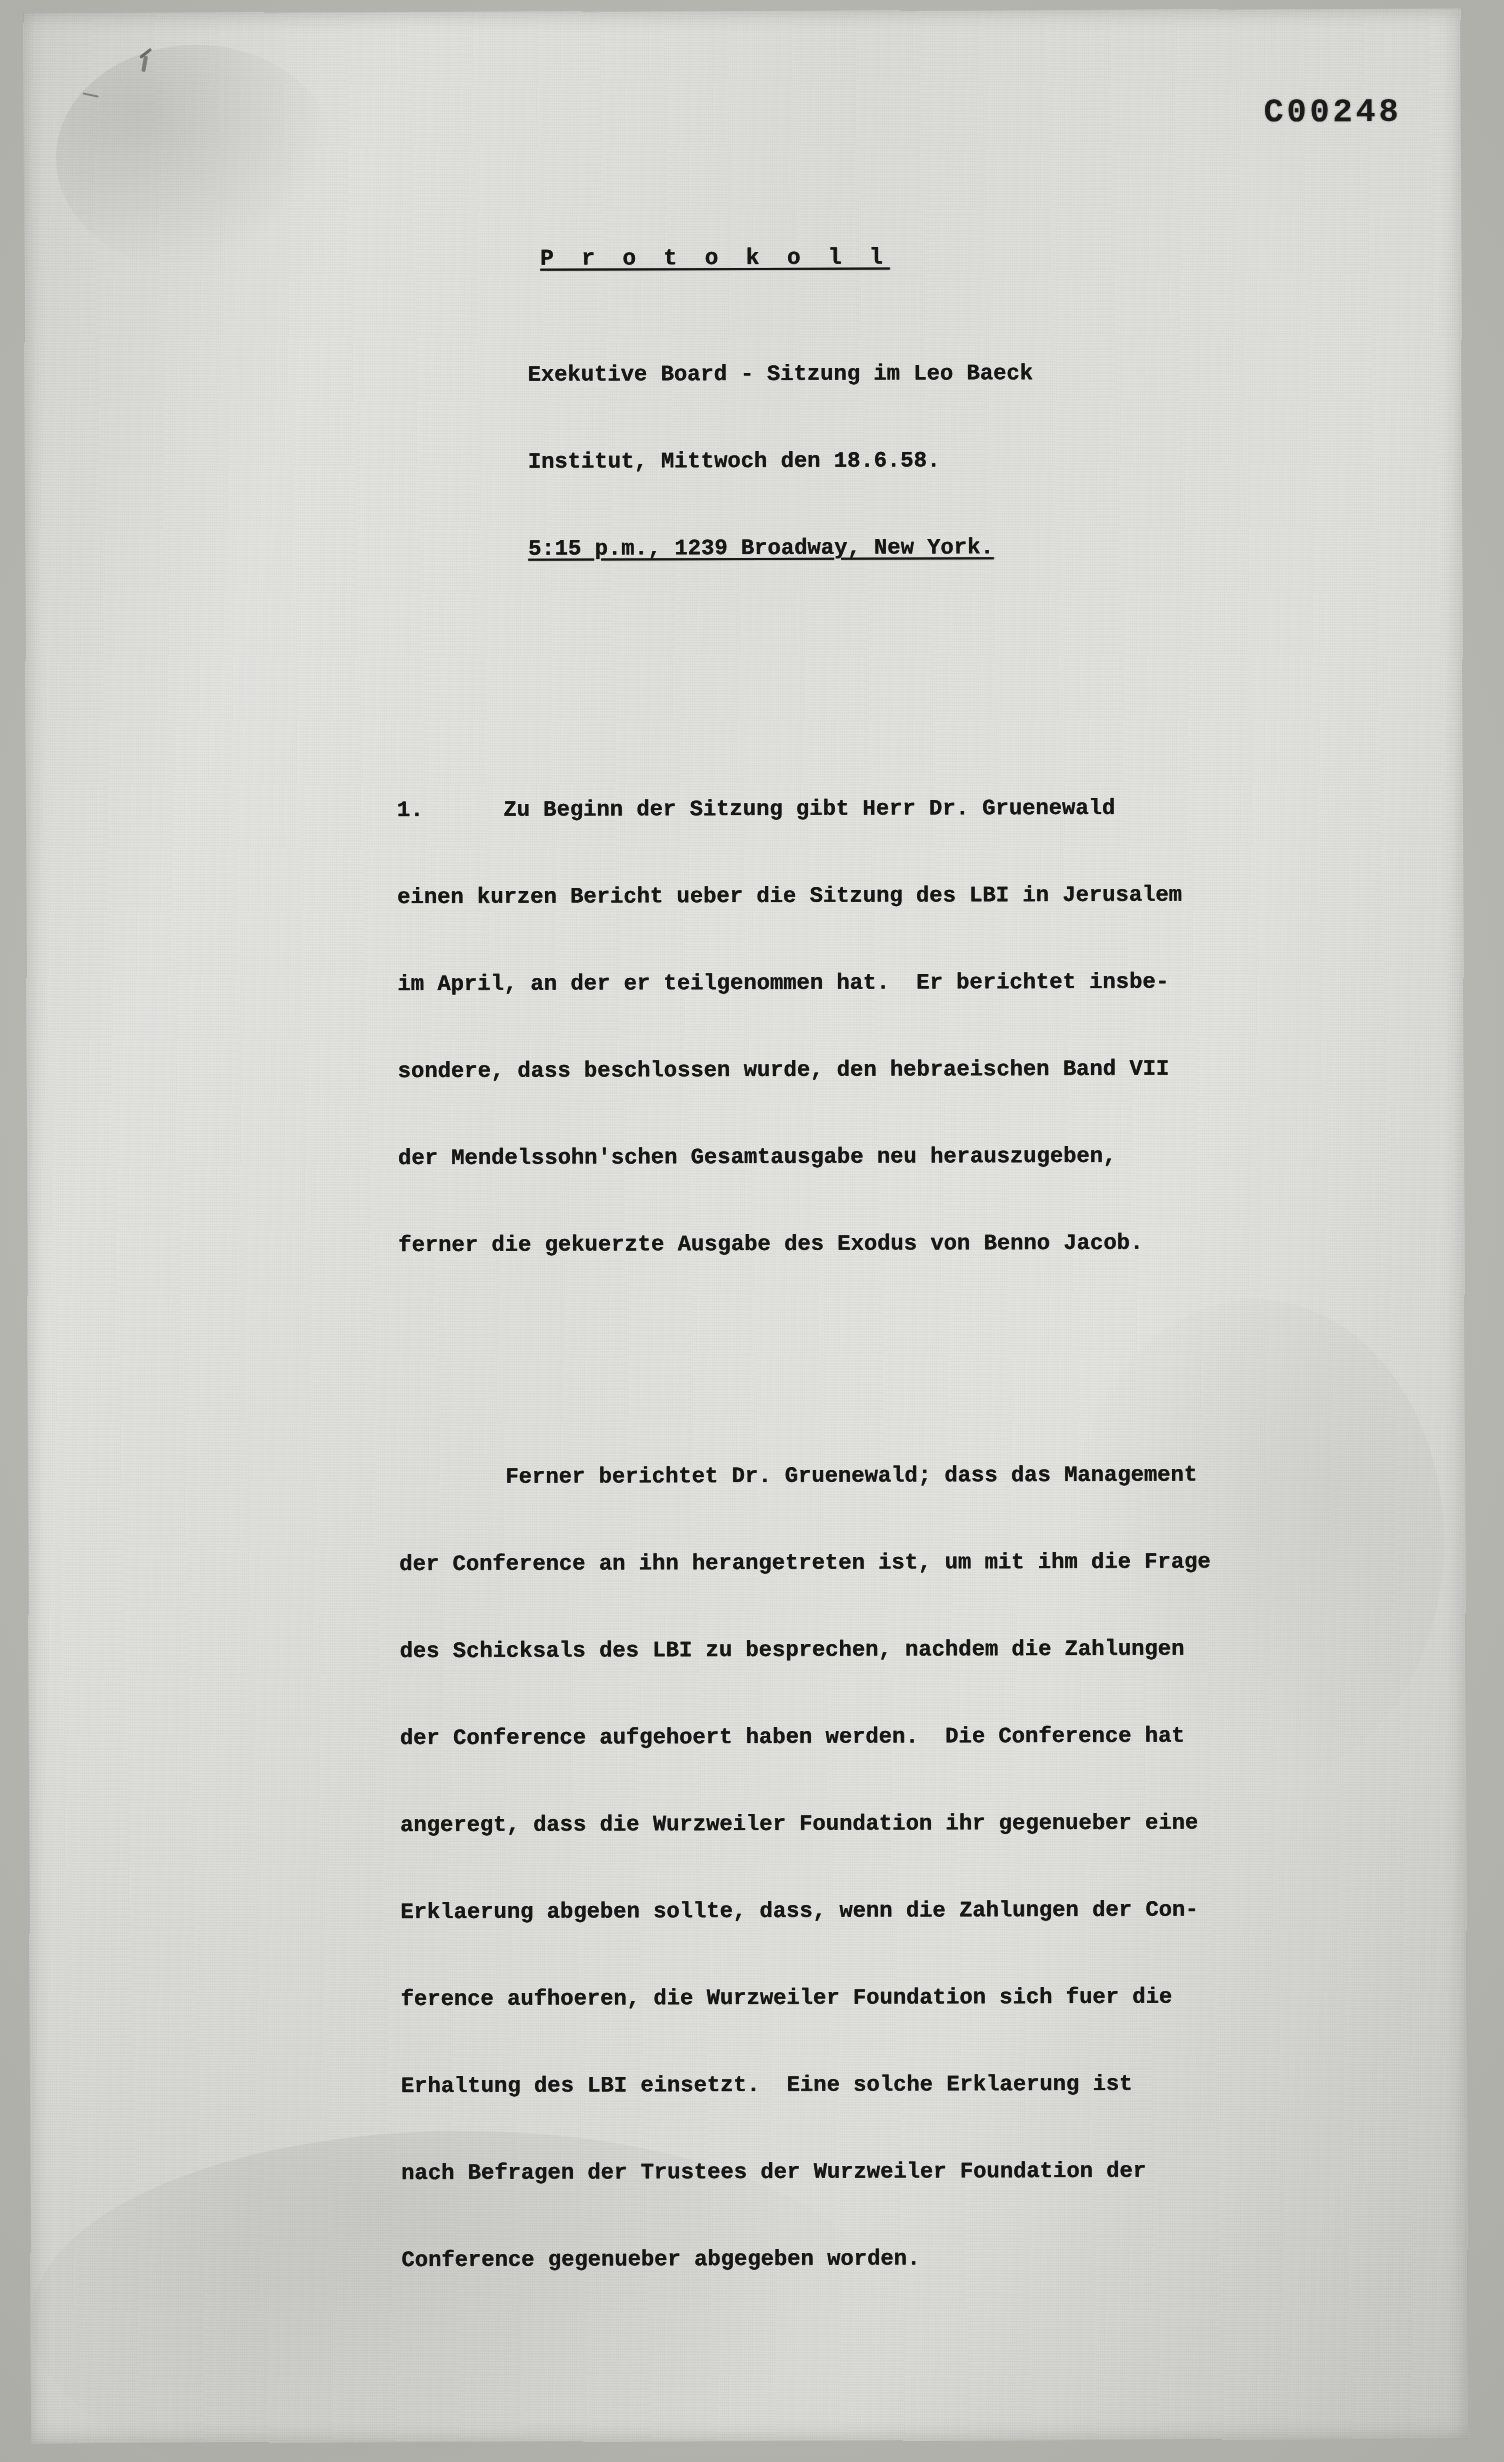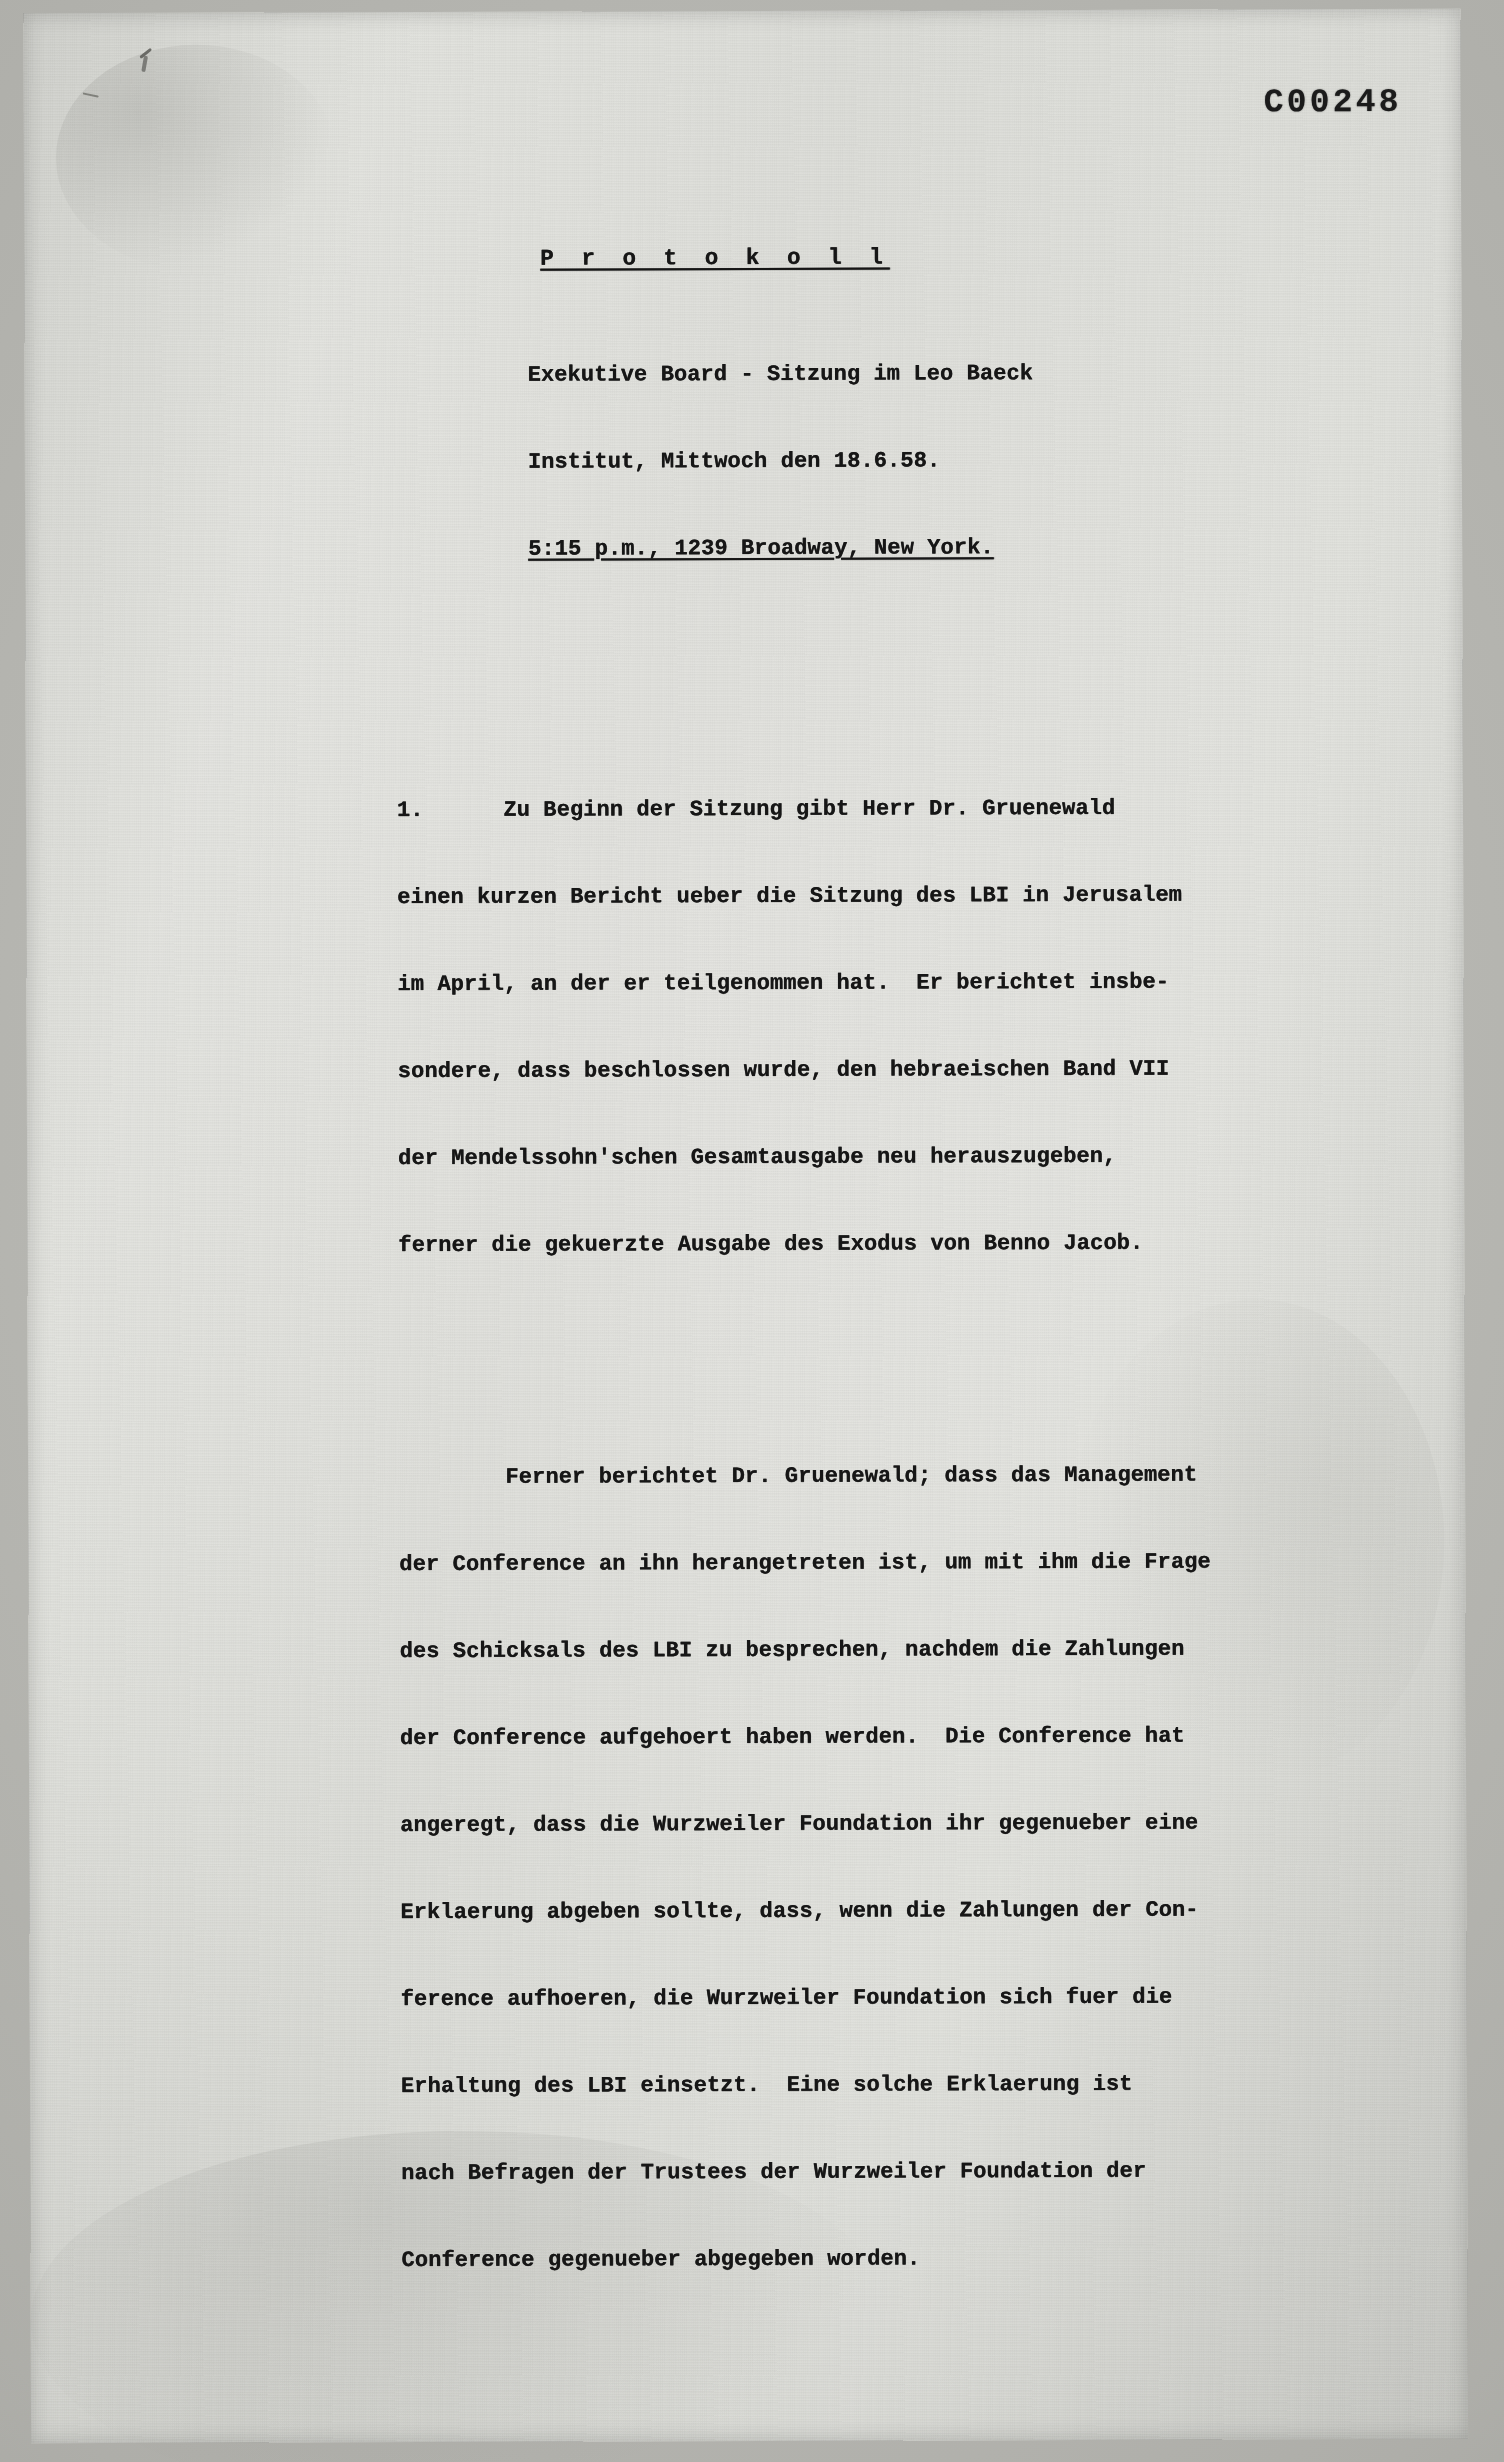--- a/index.html
+++ b/index.html
@@ -71,21 +71,21 @@
     pointer-events: none;
   }
   .pen-1 { left: 115px; top: 39px; width: 14px; height: 2.7px; transform: rotate(-38deg); border-radius: 1.6px; opacity: .75;}
   .pen-2 { left: 119px; top: 43px; width: 3.8px;  height: 16px; transform: rotate(10deg); border-radius: 1.6px; opacity: .6;}
   .pen-3 { left: 59px; top: 81px; width: 16px; height: 2.2px; transform: rotate(12deg); border-radius: 1.6px; opacity: .55;}
 
   
   .stamp {
     position: absolute;
     right: 59px;
-    top: 75px;
+    top: 85px;
     font-family: "Liberation Mono", "DejaVu Sans Mono", monospace;
     font-size: 33px;
     letter-spacing: 3.2px;
     font-weight: 700;
     color: #1b1b1b;
     text-shadow: 0 0 1.6px rgba(0,0,0,0.45);
     margin-left: 30px;
   }
 
   

